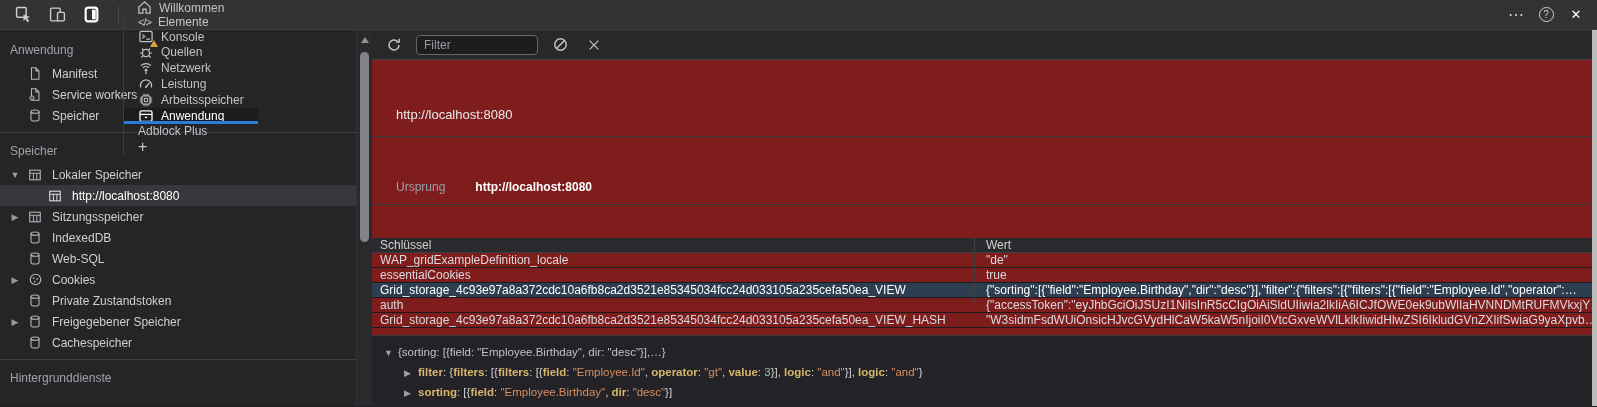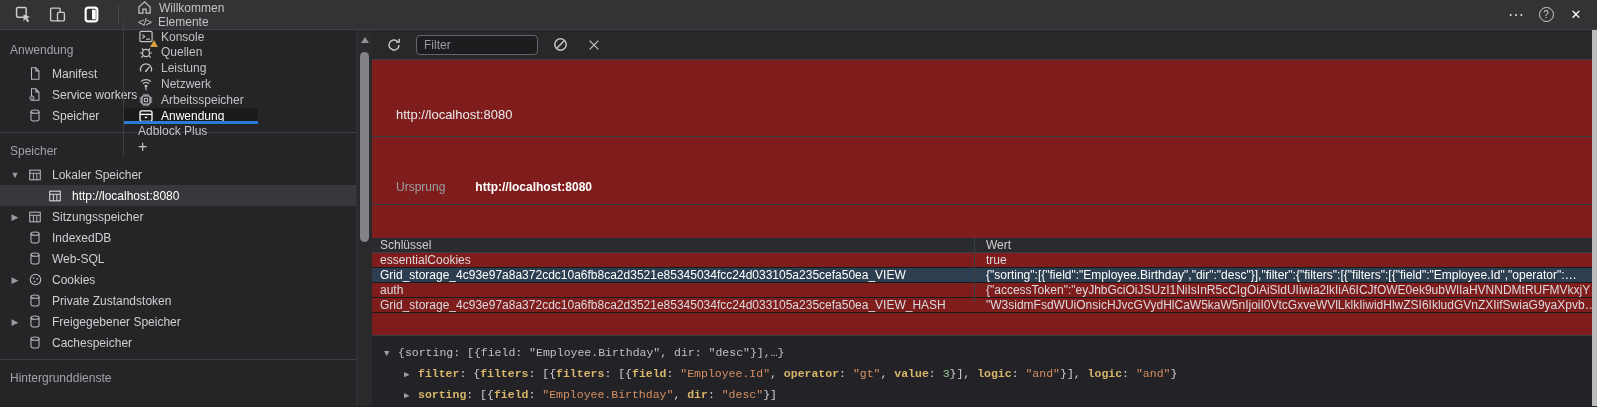--- a/index.html
+++ b/index.html
@@ -91,21 +91,21 @@
     color:#cfcfcf; align-items:center; }
   .dg-row { height:20px; display:flex; align-items:center; color:#dadade;
     border-bottom:1px solid #1a1b1d; cursor:pointer; }
   .dg-row.selected { background:#2c3e50; color:#ffffff; }
   .cell-key { width:602px; padding:0 8px; white-space:nowrap; overflow:hidden; flex:0 0 auto; }
   .cell-val { flex:1; padding:0 12px; white-space:nowrap; overflow:hidden; min-width:0; }
   .dg-filler { flex:1; }
   
   .preview {
     height:71px; border-top:1px solid #3c3f43; background:#232327;
-    font-family:Liberation Mono, monospace; font-size:11.5px;
+    font-family:Liberation Sans, sans-serif; font-size:11.5px;
     padding:7px 0 0 12px; line-height:19px; white-space:nowrap; overflow:hidden;
   }
   .pline { display:block; }
   .pline .twisty { color:#9e9ea3; display:inline-block; width:14px; font-size:9px; }
   .pline.indent { padding-left:20px; }
   .tok-root { color:#c0c0c4; }
   .tok-key { color:#d8b66a; font-weight:bold; }
   .tok-p { color:#cfcfd3; }
   .tok-s { color:#d68f62; }
   .tok-n { color:#9cc99c; }
@@ -170,37 +170,37 @@
             <svg width="16" height="16" viewBox="0 0 16 16">
               <circle cx="8" cy="9" r="3.6" fill="none" stroke="#c3c3c6" stroke-width="1.3"></circle>
               <path d="M5.5 6.2L4 4.5M10.5 6.2L12 4.5M3.8 9H1.8M12.2 9h2M5 11.8l-1.6 1.7M11 11.8l1.6 1.7" stroke="#c3c3c6" stroke-width="1.2"></path>
             </svg>
           </span>
         <span>Quellen</span>
       </div>
       <div class="tab">
         <span class="ticon">
             <svg width="16" height="16" viewBox="0 0 16 16">
-              <path d="M2.8 11.5a5.6 5.6 0 1 1 10.4 0" fill="none" stroke="#c3c3c6" stroke-width="1.3"></path>
-              <path d="M8 11l3.4-4.2" stroke="#c3c3c6" stroke-width="1.3"></path>
-              <circle cx="8" cy="11" r="1" fill="#c3c3c6"></circle>
-            </svg>
-          </span>
-        <span>Leistung</span>
-      </div>
-      <div class="tab">
-        <span class="ticon">
-            <svg width="16" height="16" viewBox="0 0 16 16">
               <circle cx="8" cy="10.2" r="1.4" fill="#c3c3c6"></circle>
               <path d="M5 7.8a4.3 4.3 0 0 1 6 0" fill="none" stroke="#c3c3c6" stroke-width="1.2"></path>
               <path d="M3 5.6a7.2 7.2 0 0 1 10 0" fill="none" stroke="#c3c3c6" stroke-width="1.2"></path>
               <path d="M8 11.6v2.6" stroke="#c3c3c6" stroke-width="1.2"></path>
             </svg>
           </span>
         <span>Netzwerk</span>
+      </div>
+      <div class="tab">
+        <span class="ticon">
+            <svg width="16" height="16" viewBox="0 0 16 16">
+              <path d="M2.8 11.5a5.6 5.6 0 1 1 10.4 0" fill="none" stroke="#c3c3c6" stroke-width="1.3"></path>
+              <path d="M8 11l3.4-4.2" stroke="#c3c3c6" stroke-width="1.3"></path>
+              <circle cx="8" cy="11" r="1" fill="#c3c3c6"></circle>
+            </svg>
+          </span>
+        <span>Leistung</span>
       </div>
       <div class="tab">
         <span class="ticon">
             <svg width="16" height="16" viewBox="0 0 16 16">
               <rect x="4" y="4" width="8" height="8" rx="1" fill="none" stroke="#c3c3c6" stroke-width="1.2"></rect>
               <rect x="6.4" y="6.4" width="3.2" height="3.2" fill="none" stroke="#c3c3c6" stroke-width="1"></rect>
               <path d="M6 4V1.8M8 4V1.8M10 4V1.8M6 14.2V12M8 14.2V12M10 14.2V12M4 6H1.8M4 8H1.8M4 10H1.8M14.2 6H12M14.2 8H12M14.2 10H12" stroke="#c3c3c6" stroke-width="1"></path>
             </svg>
           </span>
         <span>Arbeitsspeicher</span>
@@ -406,20 +406,24 @@
         <span class="ovalue">http://localhost:8080</span>
       </div>
 
       <div class="datagrid">
         <div class="col-divider"></div>
         <div class="dg-header">
           <div class="cell-key">Schlüssel</div>
           <div class="cell-val">Wert</div>
         </div>
 
+        <div class="dg-row">
+          <div class="cell-key">WAP_gridExampleDefinition_locale</div>
+          <div class="cell-val">"de"</div>
+        </div>
         <div class="dg-row">
           <div class="cell-key">essentialCookies</div>
           <div class="cell-val">true</div>
         </div>
         <div class="dg-row selected">
           <div class="cell-key">Grid_storage_4c93e97a8a372cdc10a6fb8ca2d3521e85345034fcc24d033105a235cefa50ea_VIEW</div>
           <div class="cell-val">{"sorting":[{"field":"Employee.Birthday","dir":"desc"}],"filter":{"filters":[{"filters":[{"field":"Employee.Id","operator":…</div>
         </div>
         <div class="dg-row">
           <div class="cell-key">auth</div>

